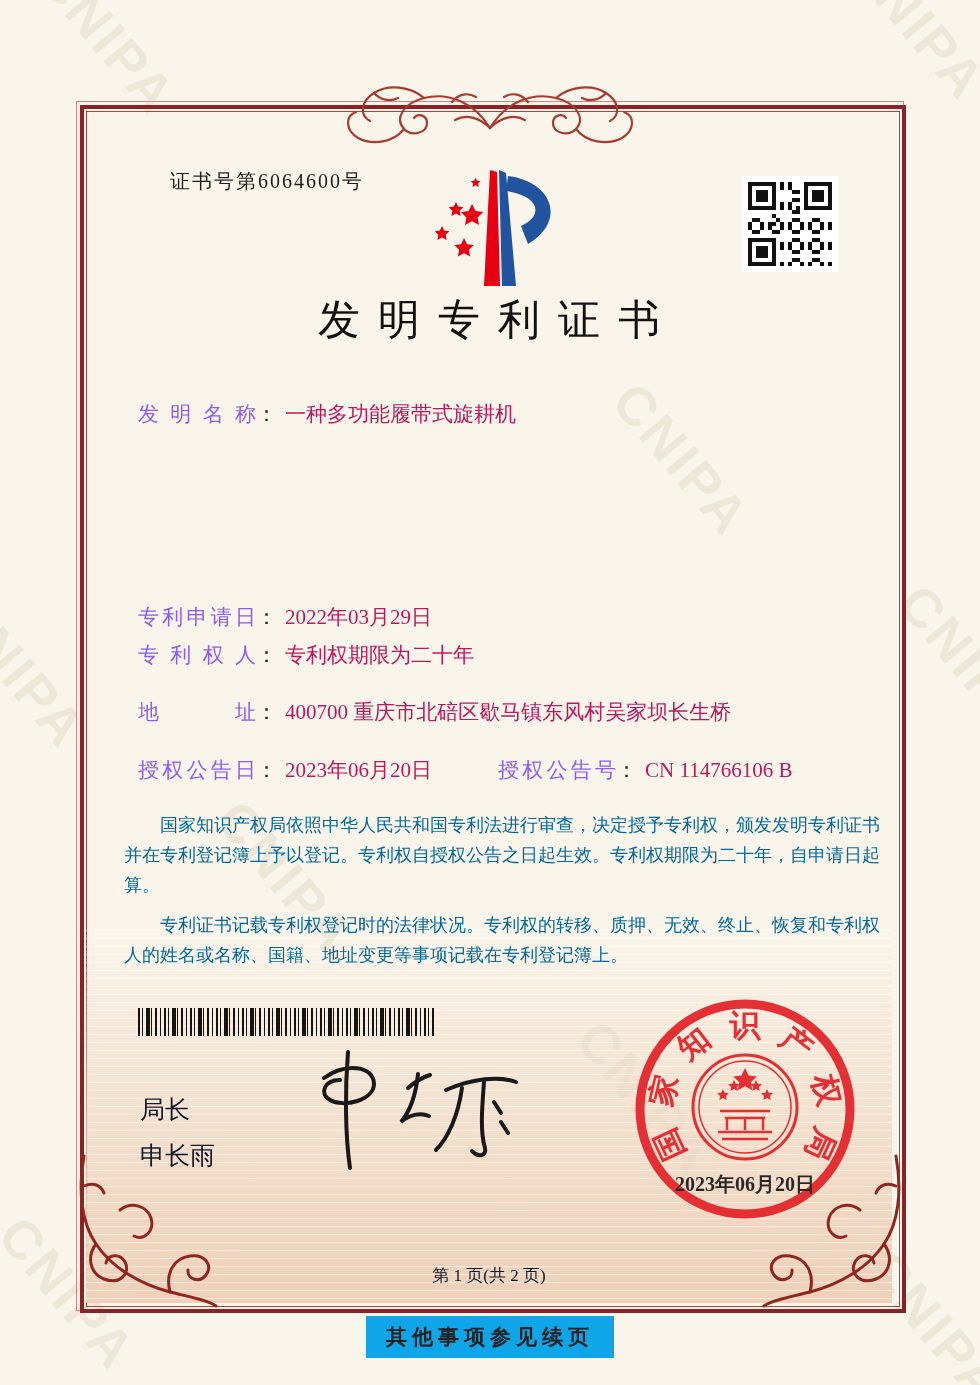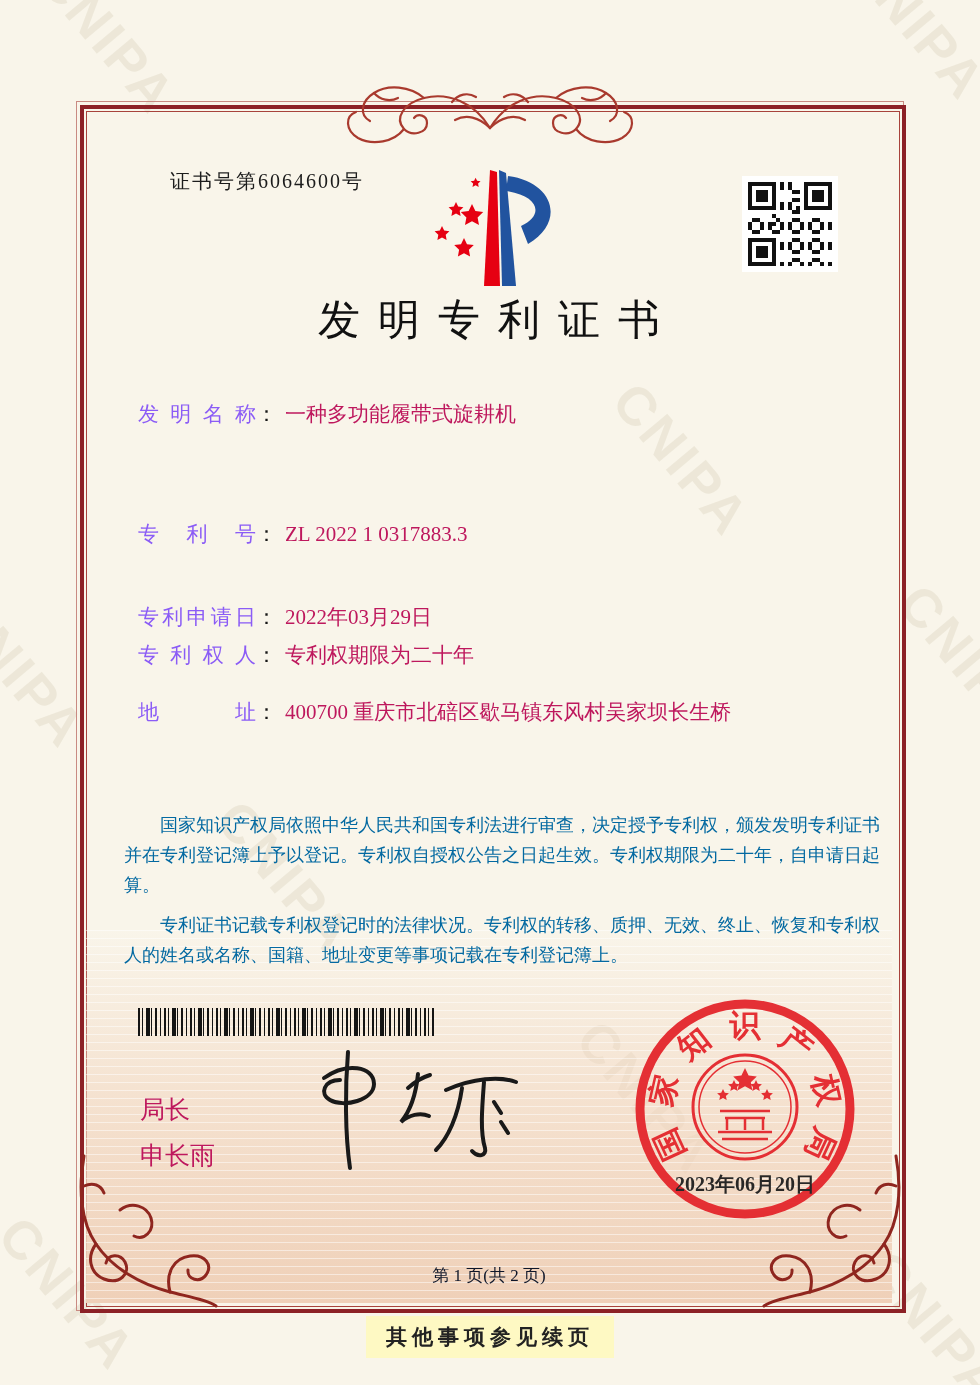--- a/index.html
+++ b/index.html
@@ -62,30 +62,30 @@
   .barcode{position:absolute;left:138px;top:1008px;width:296px;height:28px;
     background-image:repeating-linear-gradient(90deg,
       #141414 0 2px, rgba(0,0,0,0) 2px 4px,
       #141414 4px 5px, rgba(0,0,0,0) 5px 8px,
       #141414 8px 12px, rgba(0,0,0,0) 12px 13px,
       #141414 13px 14px, rgba(0,0,0,0) 14px 17px,
       #141414 17px 19px, rgba(0,0,0,0) 19px 22px,
       #141414 22px 23px, rgba(0,0,0,0) 23px 26px);}
   .director{position:absolute;left:140px;top:1086px;
             font-family:"Liberation Sans","DejaVu Sans",sans-serif;
-            font-size:25px;color:#be185d;line-height:46px;}
+            font-size:25px;color:#0f172a;line-height:46px;}
   .sig{position:absolute;left:288px;top:1036px;width:240px;height:145px;}
 
   
   .seal{position:absolute;left:626px;top:990px;width:238px;height:238px;opacity:.95;}
 
   
   .page-info{position:absolute;left:80px;top:1264px;width:818px;text-align:center;
              font-size:17px;color:#0f172a;}
-  .footer-note{position:absolute;left:366px;top:1316px;width:248px;height:42px;background:#fef9c3;
+  .footer-note{position:absolute;left:366px;top:1316px;width:248px;height:42px;background:#0ea5e9;
                display:flex;align-items:center;justify-content:center;font-size:21px;
                font-weight:bold;letter-spacing:5px;color:#222;}
 </style>
 </head>
 <body>
 
 <div class="page">
 
   <span class="wm wm1">CNIPA</span>
   <span class="wm wm2">CNIPA</span>
@@ -251,31 +251,34 @@
         <rect x="80" y="64" width="4" height="4" fill="#111"></rect>
         <rect x="80" y="80" width="4" height="4" fill="#111"></rect>
       </svg>
   </div>
 
   <div class="title">发明专利证书</div>
 
   <div class="row r1">
     <span class="flabel">发明名称</span><span class="fcolon">：</span><span class="fvalue">一种多功能履带式旋耕机</span>
   </div>
-  <div class="row r3">
-    <span class="flabel">专利号</span><span class="fcolon">：</span><span class="fvalue">ZL 2022 1 0317883.3</span>
-  </div>
   <div class="row r4">
     <span class="flabel">专利申请日</span><span class="fcolon">：</span><span class="fvalue">2022年03月29日</span>
   </div>
   <div class="row r5">
     <span class="flabel">专利权人</span><span class="fcolon">：</span><span class="fvalue">专利权期限为二十年</span>
   </div>
   <div class="row r6">
     <span class="flabel">地址</span><span class="fcolon">：</span><span class="fvalue">400700 重庆市北碚区歇马镇东风村吴家坝长生桥</span>
+  </div>
+  <div class="row r7">
+    <span class="flabel">授权公告日</span><span class="fcolon">：</span><span class="fvalue">2023年06月20日</span>
+    <span class="grp2">
+      <span class="flabel">授权公告号</span><span class="fcolon">：</span><span class="fvalue">CN 114766106 B</span>
+    </span>
   </div>
 
   <div class="paras">
     <p>国家知识产权局依照中华人民共和国专利法进行审查，决定授予专利权，颁发发明专利证书并在专利登记簿上予以登记。专利权自授权公告之日起生效。专利权期限为二十年，自申请日起算。</p>
     <p>专利证书记载专利权登记时的法律状况。专利权的转移、质押、无效、终止、恢复和专利权人的姓名或名称、国籍、地址变更等事项记载在专利登记簿上。</p>
   </div>
 
   <div class="barcode"></div>
 
   <div class="director">

